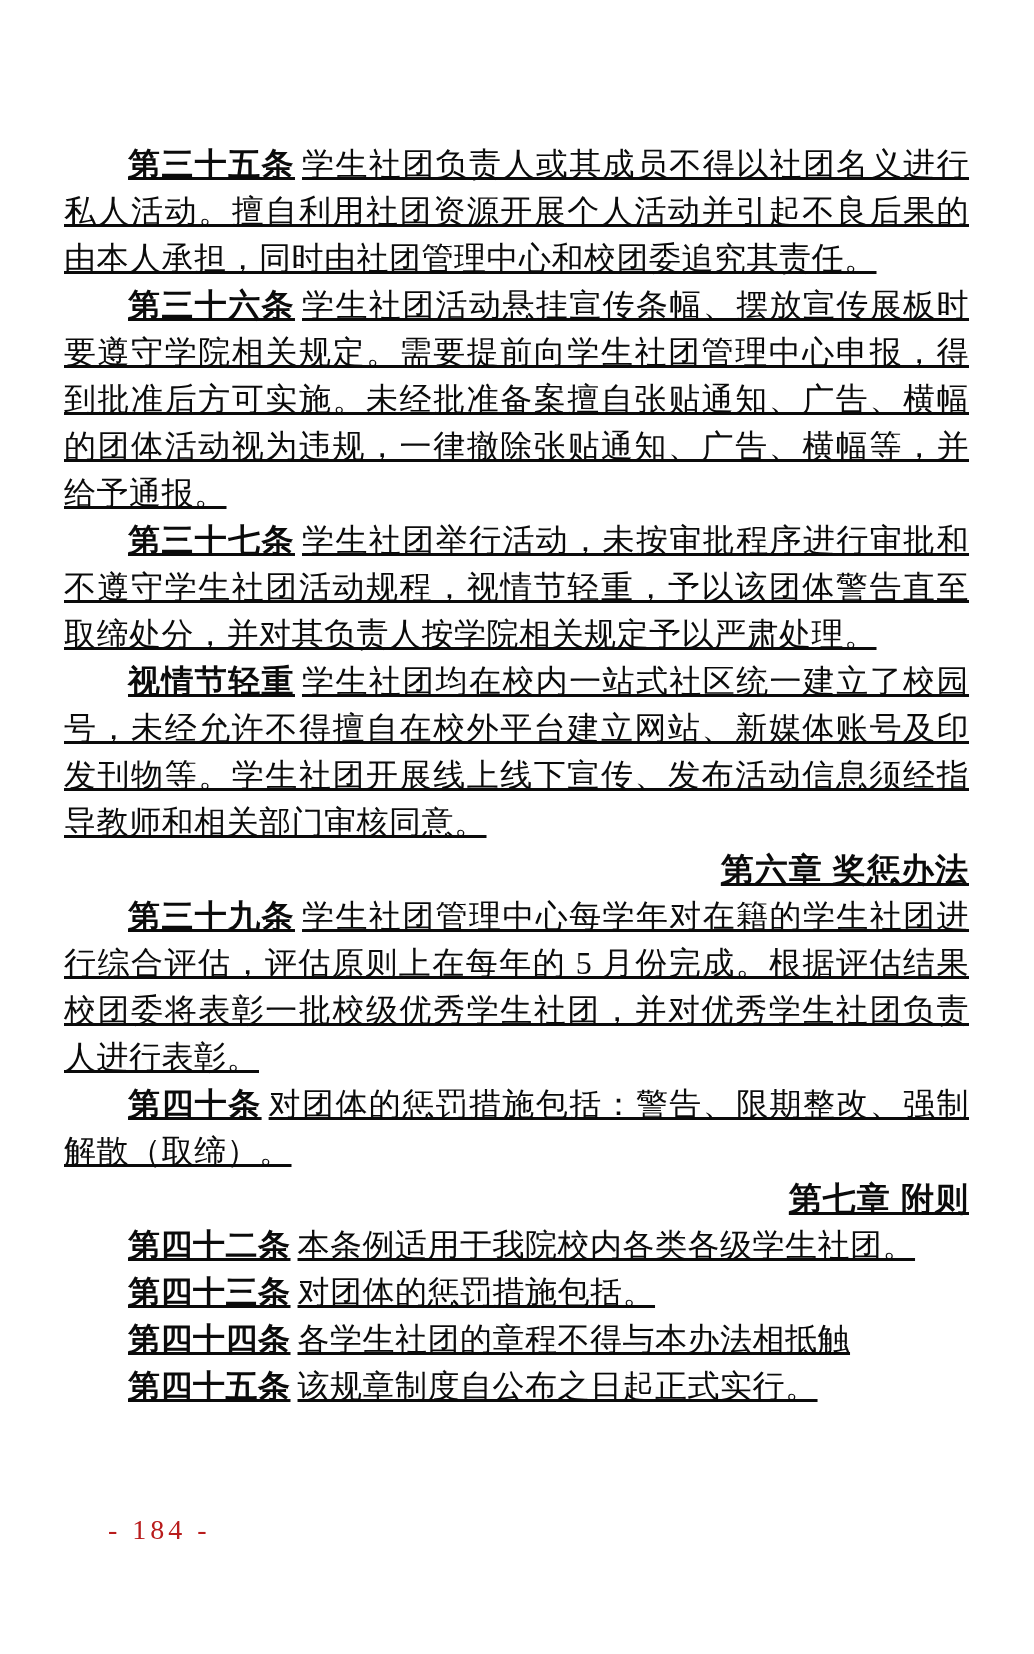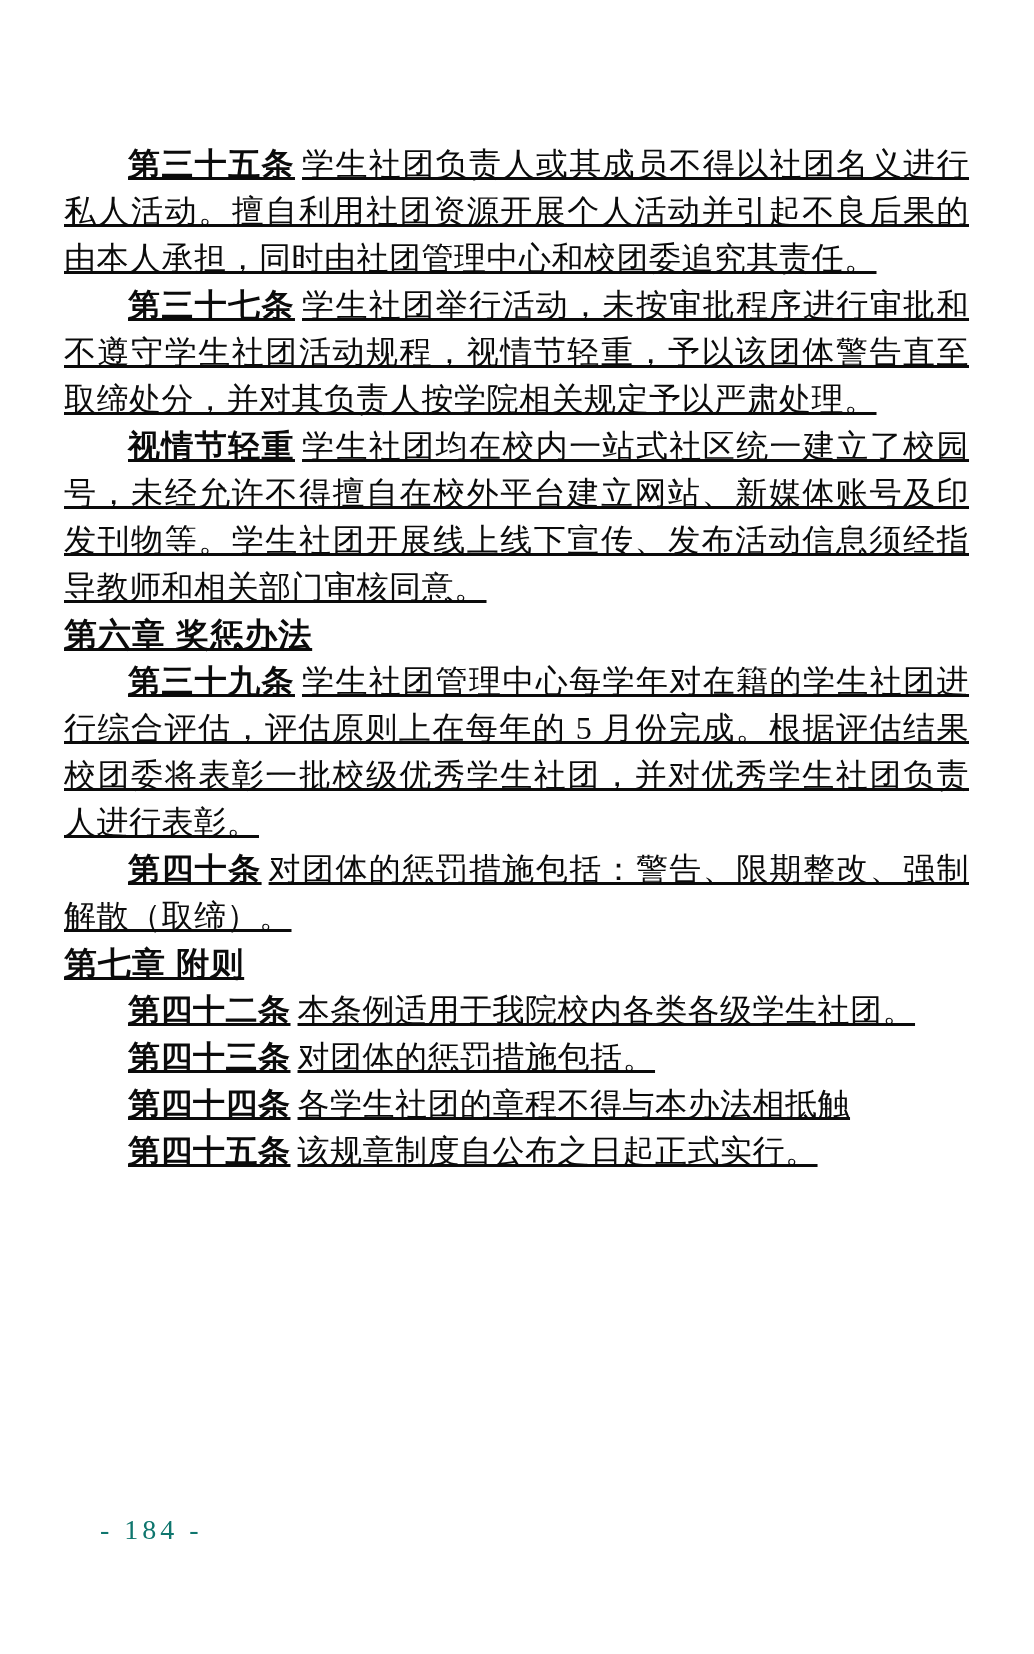--- a/index.html
+++ b/index.html
@@ -37,39 +37,40 @@
   }
   p.article .lead {
     font-weight: 700;
     margin-right: 0.22em;
   }
   .chapter-heading {
     font-family: "Liberation Sans", "DejaVu Sans", sans-serif;
     font-weight: 600;
     font-size: 33px;
     line-height: 47px;
-    text-align: left;
+    text-align: right;
     letter-spacing: 1px;
   }
   .footer {
     position: absolute;
-    left: 100px;
+    left: 108px;
     top: 1513px;
     font-size: 28px;
     line-height: 34px;
     letter-spacing: 4px;
-    color: #0f766e;
+    color: #b91c1c;
   }
 </style>
 </head>
 <body>
 
 <div class="page">
   <div class="content" id="content">
       <p class="article"><span class="lead">第三十五条</span><span>学生社团负责人或其成员不得以社团名义进行私人活动。擅自利用社团资源开展个人活动并引起不良后果的由本人承担，同时由社团管理中心和校团委追究其责任。</span></p>
+      <p class="article"><span class="lead">第三十六条</span><span>学生社团活动悬挂宣传条幅、摆放宣传展板时要遵守学院相关规定。需要提前向学生社团管理中心申报，得到批准后方可实施。未经批准备案擅自张贴通知、广告、横幅的团体活动视为违规，一律撤除张贴通知、广告、横幅等，并给予通报。</span></p>
       <p class="article"><span class="lead">第三十七条</span><span>学生社团举行活动，未按审批程序进行审批和不遵守学生社团活动规程，视情节轻重，予以该团体警告直至取缔处分，并对其负责人按学院相关规定予以严肃处理。</span></p>
       <p class="article"><span class="lead">视情节轻重</span><span>学生社团均在校内一站式社区统一建立了校园号，未经允许不得擅自在校外平台建立网站、新媒体账号及印发刊物等。学生社团开展线上线下宣传、发布活动信息须经指导教师和相关部门审核同意。</span></p>
       <div class="chapter-heading">第六章 奖惩办法</div>
       <p class="article"><span class="lead">第三十九条</span><span>学生社团管理中心每学年对在籍的学生社团进行综合评估，评估原则上在每年的 5 月份完成。根据评估结果校团委将表彰一批校级优秀学生社团，并对优秀学生社团负责人进行表彰。</span></p>
       <p class="article"><span class="lead">第四十条</span><span>对团体的惩罚措施包括：警告、限期整改、强制解散（取缔）。</span></p>
       <div class="chapter-heading">第七章 附则</div>
       <p class="article"><span class="lead">第四十二条</span><span>本条例适用于我院校内各类各级学生社团。</span></p>
       <p class="article"><span class="lead">第四十三条</span><span>对团体的惩罚措施包括。</span></p>
       <p class="article"><span class="lead">第四十四条</span><span>各学生社团的章程不得与本办法相抵触</span></p>
       <p class="article"><span class="lead">第四十五条</span><span>该规章制度自公布之日起正式实行。</span></p>

